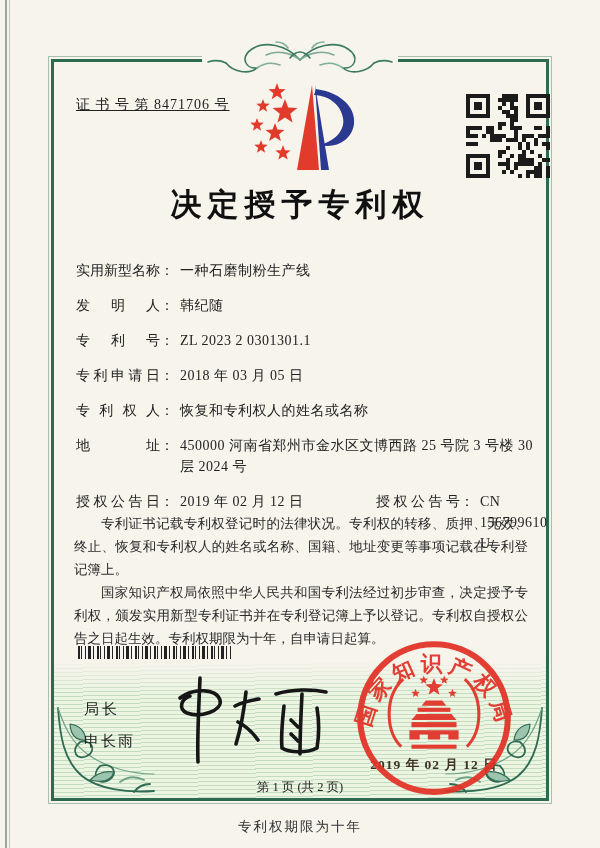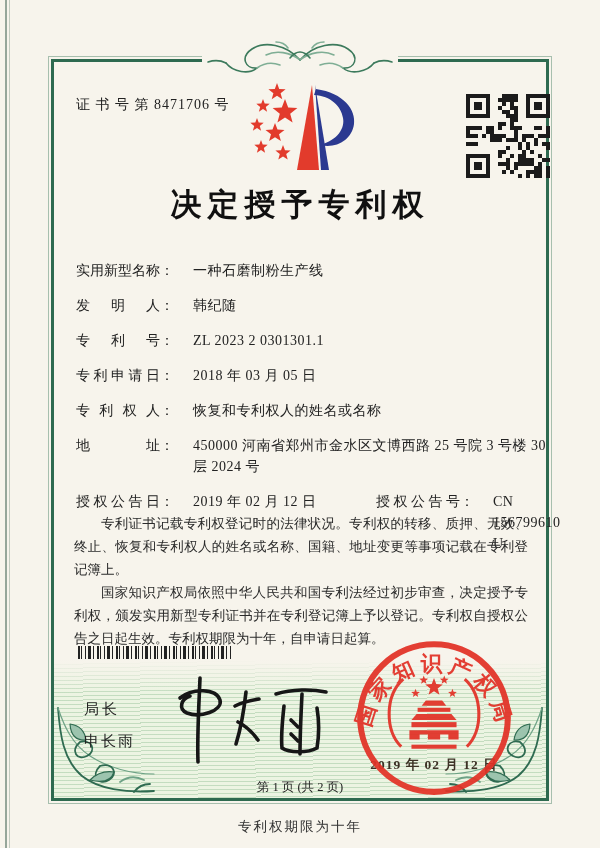--- a/index.html
+++ b/index.html
@@ -30,39 +30,39 @@
     background-image:
       linear-gradient(180deg,#f7f4ec 0%,rgba(247,244,236,0) 24%),
       repeating-linear-gradient(179deg,rgba(110,170,118,.32) 0 1px,rgba(110,170,118,0) 1px 4px);
   }
 
   
   .orn-bl{left:50px;top:704px;width:106px;height:98px;z-index:3;}
   .orn-br{left:444px;top:704px;width:106px;height:98px;z-index:3;transform:scaleX(-1);}
   .orn-bl svg,.orn-br svg{width:100%;height:100%;}
 
-  .cert-no{left:76px;top:96px;font-size:14px;letter-spacing:1px;z-index:2;}
+  .cert-no{left:76px;top:96px;font-size:14px;letter-spacing:1px;z-index:2;text-decoration:underline;}
 
   .logo{left:250px;top:82px;width:112px;height:94px;z-index:2;}
   .logo svg{width:100%;height:100%;}
 
   .qr{left:466px;top:94px;width:84px;height:84px;z-index:2;}
   .qr i{position:absolute;width:4px;height:4px;background:#1b1b1b;}
   .qf{position:absolute;width:16px;height:16px;border:4px solid #1b1b1b;}
   .qf::after{content:"";position:absolute;left:4px;top:4px;width:8px;height:8px;background:#1b1b1b;}
   .qf1{left:0;top:0}.qf2{right:0;top:0}.qf3{left:0;bottom:0}
 
   .title{left:0;right:0;top:184px;text-align:center;font-size:31px;font-weight:bold;
          letter-spacing:6px;color:#101010;z-index:2;}
 
   .fields{left:76px;top:260px;width:470px;z-index:2;}
   .frow{display:flex;margin-bottom:14px;font-size:14px;line-height:21px;}
   .flabel{width:84px;flex:none;text-align:justify;text-align-last:justify;}
   .colon{flex:none;}
-  .fvalue{flex:1;margin-left:19px;letter-spacing:.5px;}
+  .fvalue{flex:1;margin-left:6px;letter-spacing:.5px;}
   .frow.double{display:flex;}
   .pair{display:flex;}
   .pair1{width:300px;flex:none;}
   .pair2 .flabel{width:84px;}
 
   .paras{left:74px;top:512px;width:454px;font-size:13.5px;line-height:23px;
          text-align:justify;color:#2a2a2a;z-index:2;}
   .paras p{margin:0;text-indent:2em;}
 
   .barcode{left:78px;top:646px;width:153px;height:13px;z-index:3;

